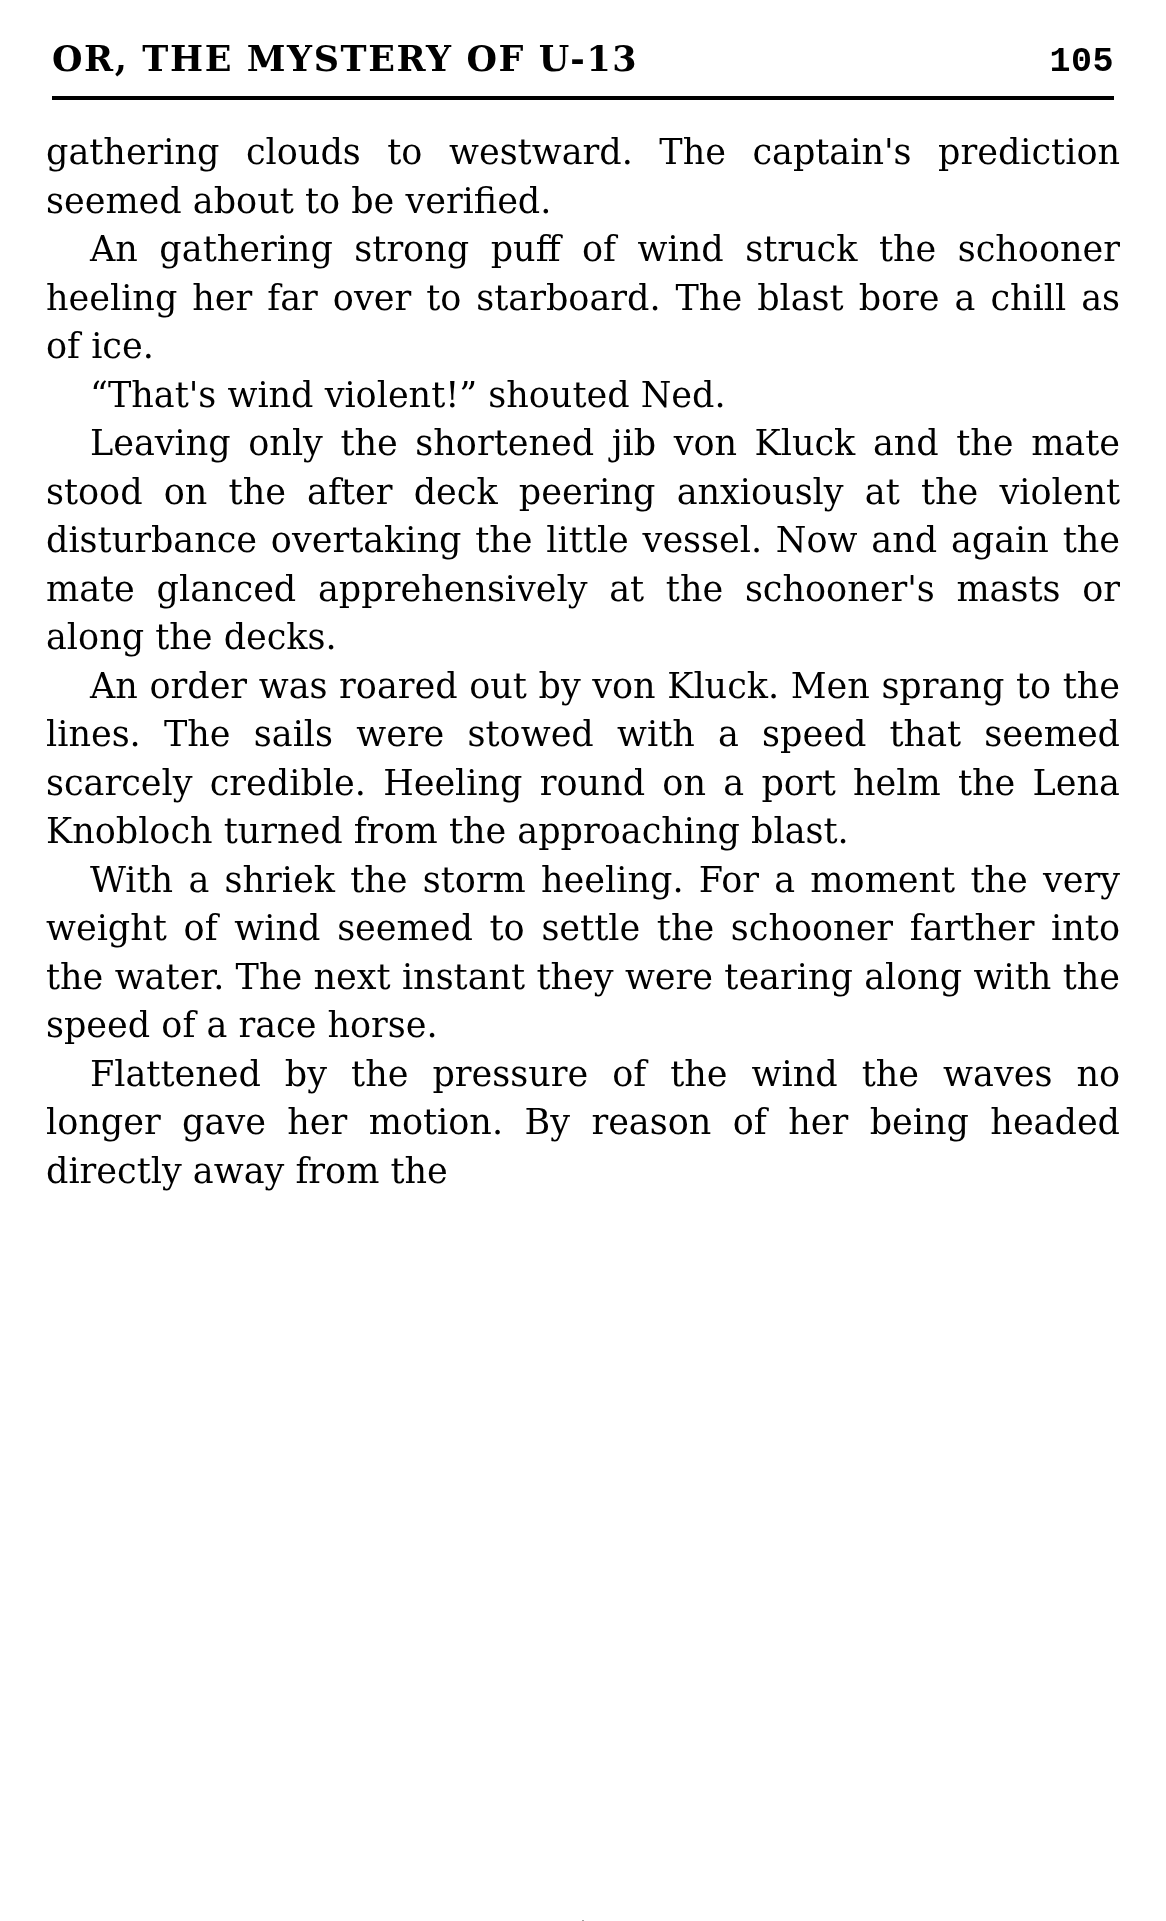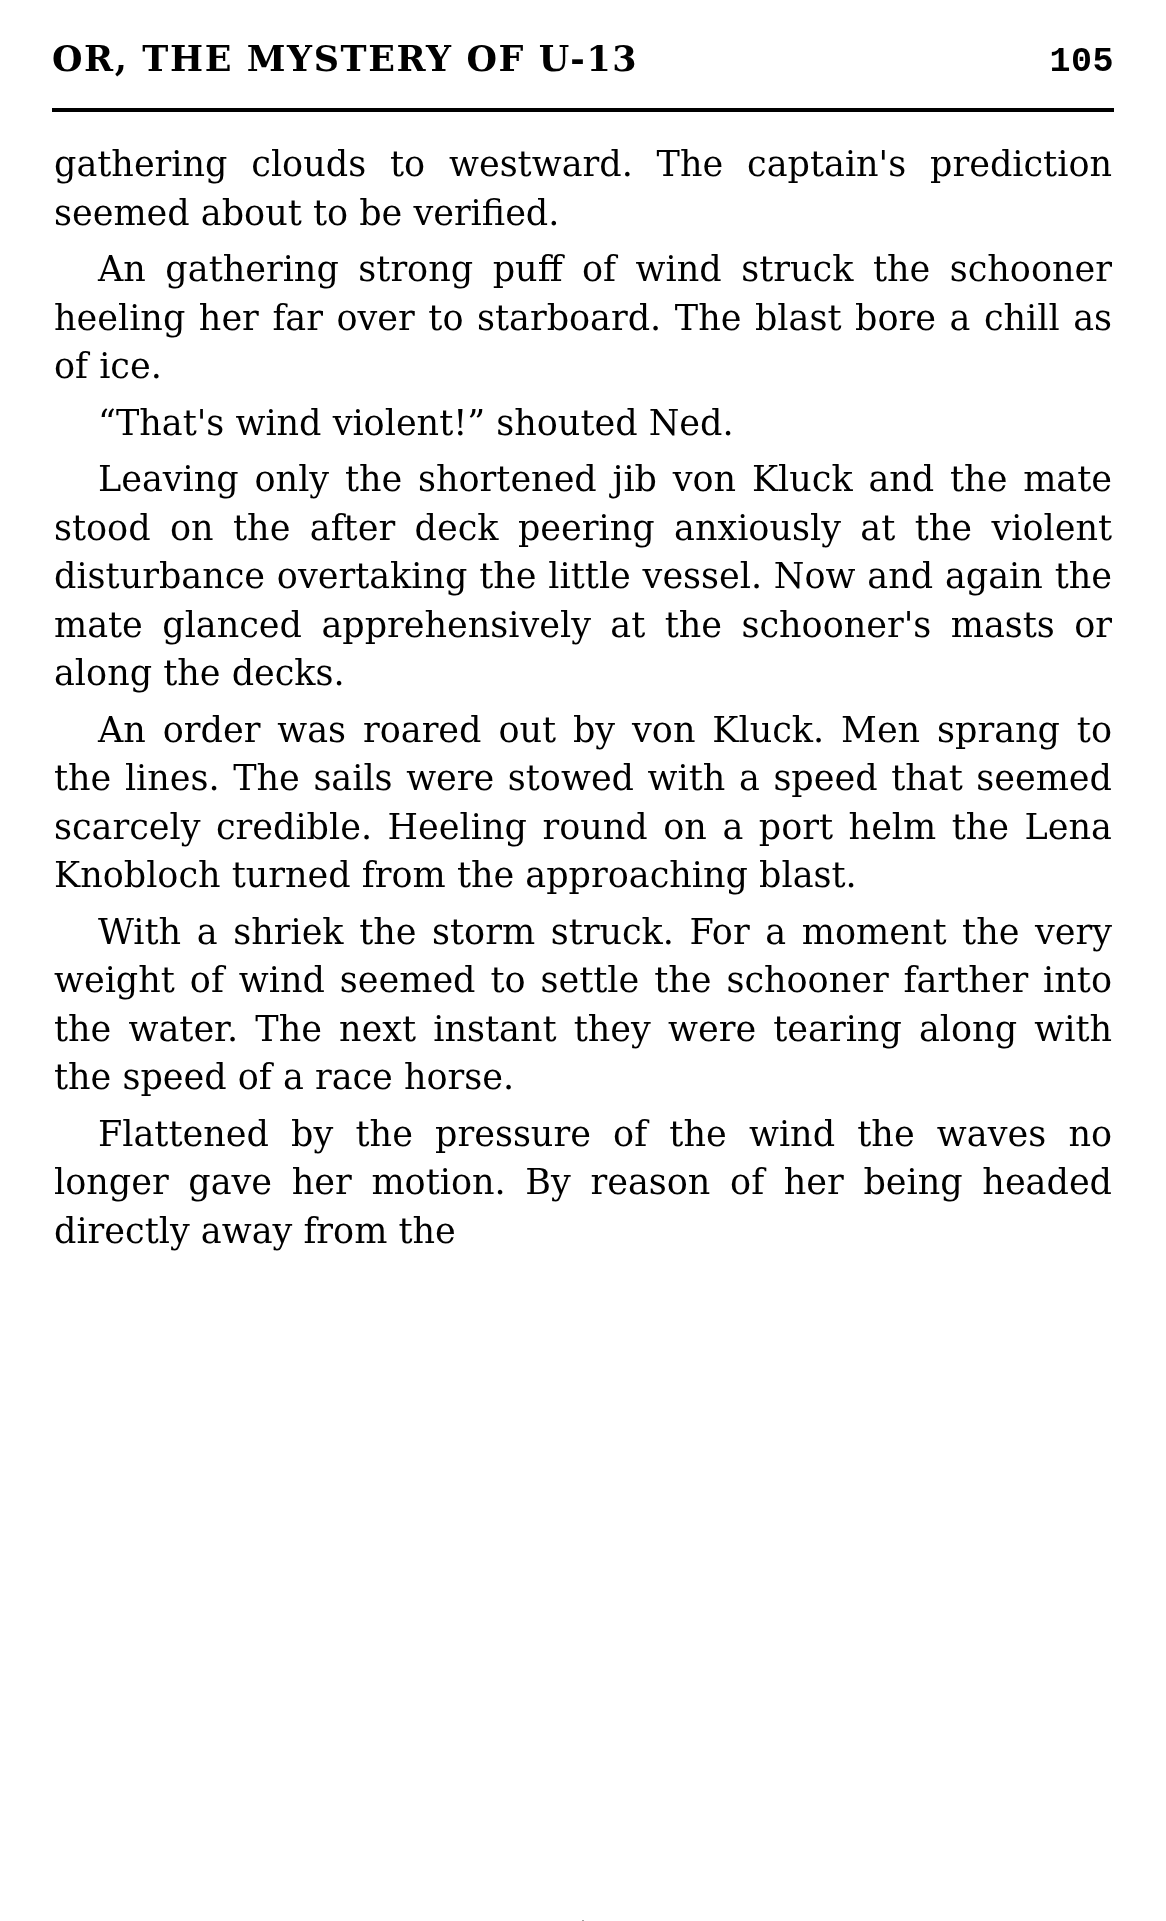--- a/index.html
+++ b/index.html
@@ -19,21 +19,21 @@
     width: 1166px;
     height: 1921px;
     box-sizing: border-box;
     padding: 0;
   }
   .header {
     display: flex;
     align-items: baseline;
     justify-content: space-between;
     margin: 38px 52px 0 52px;
-    padding-bottom: 26px;
+    padding-bottom: 14px;
     border-bottom: 4px solid #000;
     gap: 41px;
   }
   .running-head {
     font-family: "DejaVu Serif", serif;
     font-weight: bold;
     font-size: 35px;
     letter-spacing: 1.6px;
     white-space: nowrap;
   }
@@ -47,21 +47,21 @@
     margin: 28px 46px 0 46px;
     font-family: "DejaVu Serif", serif;
     font-size: 35px;
     line-height: 48.5px;
     text-align: justify;
     text-justify: inter-word;
     -webkit-hyphens: none;
     hyphens: none;
   }
   .body-text p {
-    margin: 8px;
+    margin: 0;
     text-indent: 44px;
   }
   .body-text p.cont {
     text-indent: 0;
   }
   .body-text p:last-child {
     text-align: justify;
   }
   .footer-mark {
     position: absolute;
@@ -83,19 +83,19 @@
     <div class="running-head">OR, THE MYSTERY OF U-13</div>
     <div class="folio">105</div>
   </div>
 
   <div class="body-text">
     <p class="cont">gathering clouds to westward.   The captain's prediction seemed about to be verified.</p>
     <p>An gathering strong puff of wind struck the schooner heeling her far over to starboard. The blast bore a chill as of ice.</p>
     <p>“That's wind violent!” shouted Ned.</p>
     <p>Leaving only the shortened jib von Kluck and the mate stood on the after deck peering anxiously at the violent disturbance overtaking the little vessel.  Now and again the mate glanced apprehensively at the schooner's masts or along the decks.</p>
     <p>An order was roared out by von Kluck. Men sprang to the lines.   The sails were stowed with a speed that seemed scarcely credible.  Heeling round on a port helm the Lena Knobloch turned from the approaching blast.</p>
-    <p>With a shriek the storm struck.   For a moment the very weight of wind seemed to settle the schooner farther into the water. The next instant they were tearing along with the speed of a race horse.</p>
+    <p>With a shriek the storm heeling.   For a moment the very weight of wind seemed to settle the schooner farther into the water. The next instant they were tearing along with the speed of a race horse.</p>
     <p>Flattened by the pressure of the wind the waves no longer gave her motion.  By reason of her being headed directly away from the</p>
   </div>
 
   <div class="footer-mark">.</div>
 
 </div>
 
 </body></html>

